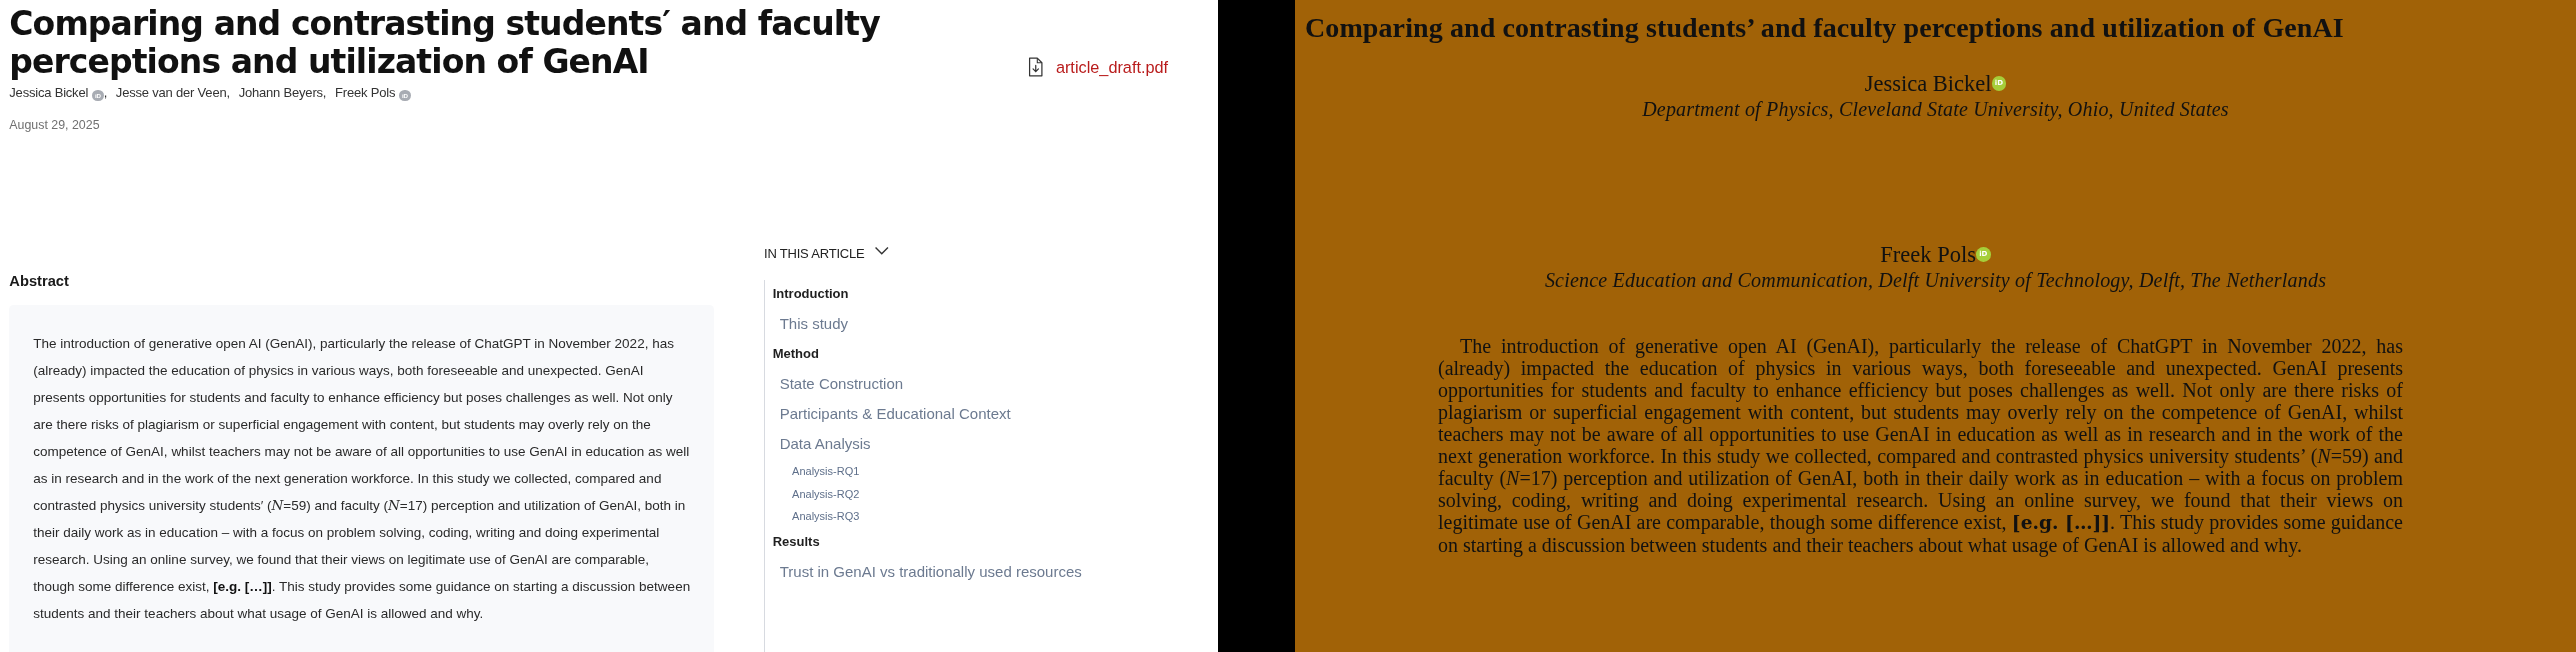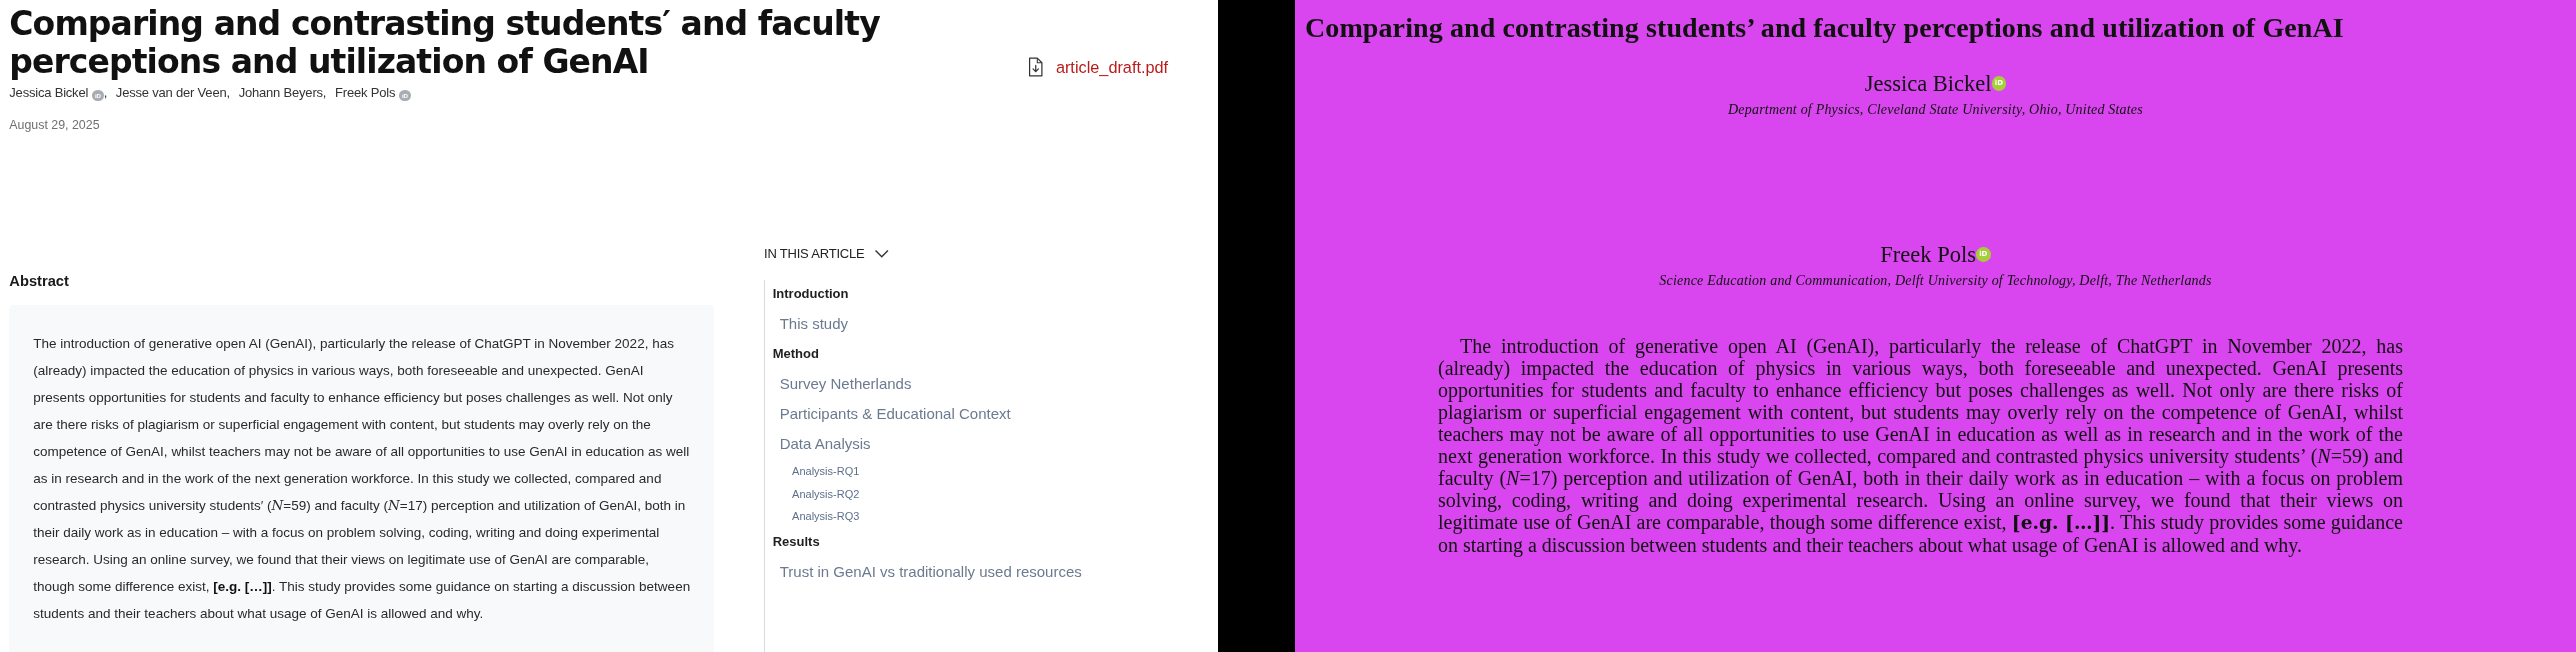--- a/index.html
+++ b/index.html
@@ -45,50 +45,50 @@
       position: absolute; left: 9.3px; top: 305px; width: 705px; height: 356px;
       background: #f8f9fb; border-radius: 4.6px;
       padding: 25px 22px 0 24px;
       font-size: 13.5px; line-height: 27px; color: #2a2a2a;
     }
     .abstract-box .math { font-family: "DejaVu Serif", serif; font-style: italic; }
     .abstract-box b { font-weight: bold; color: #111; }
 
     .toc-header {
       position: absolute; left: 764px; top: 246px; font-size: 13px; color: #222;
-      display: flex; align-items: center; gap: 9.3px; cursor: pointer; letter-spacing: -0.2px;
+      display: flex; gap: 9.3px; cursor: pointer; letter-spacing: -0.2px;
     }
     .toc-header svg { width: 15.5px; height: 9.3px; }
     .toc-list {
       position: absolute; left: 764px; top: 280px; width: 434px; height: 387px;
       border-left: 1.5px solid #d7dae0; padding-left: 7.7px;
     }
     .toc-item { display: block; cursor: pointer; white-space: nowrap; }
     .toc-item.l1 { font-size: 13px; color: #1f1f1f; height: 30px; line-height: 22px; padding-top: 3.1px; font-weight: bold; }
     .toc-item.l2 { font-size: 15px; color: #6c7a90; padding-left: 7px; height: 30px; line-height: 22px; padding-top: 3.1px; }
     .toc-item.l2.wrap { white-space: normal; height: 53px; line-height: 24px; width: 403px; }
     .toc-item.l3 { font-size: 11px; color: #5e6f8a; padding-left: 19.4px; height: 22.5px; line-height: 17px; padding-top: 3.1px; }
 
     
     .gutter { position: absolute; left: 1218px; top: 0; width: 77px; height: 652px; background: #000; }
 
     
     .right-pane {
       position: absolute; left: 1295px; top: 0; width: 1281px; height: 652px;
-      background: #d946ef; overflow: hidden;
+      background: #a16207; overflow: hidden;
       font-family: "DejaVu Serif", "Liberation Serif", serif; color: #111;
     }
     .pdf-title {
       position: absolute; left: 10px; top: 11px; width: 1239px;
       font-family: "Liberation Serif", serif; font-size: 28px; line-height: 34px;
       white-space: nowrap; letter-spacing: 0.1px;
     }
     .center-block { position: absolute; left: 0; width: 1281px; text-align: center; }
     .pdf-author { font-family: "Liberation Serif", serif; font-size: 22.5px; line-height: 26px; }
-    .pdf-affil { font-family: "Liberation Serif", serif; font-style: italic; font-size: 14px; line-height: 25px; letter-spacing: 0.2px; }
+    .pdf-affil { font-family: "Liberation Serif", serif; font-style: italic; font-size: 20px; line-height: 25px; letter-spacing: 0.2px; }
     .pdf-dated { font-family: "Liberation Serif", serif; font-size: 20px; line-height: 25px; }
     .pdf-dated sup { font-size: 12.4px; vertical-align: 7.7px; }
     .orcid-green {
       display: inline-block; width: 14.7px; height: 14.7px; border-radius: 50%;
       background: #a6ce39; color: #fff; font-family: "DejaVu Sans", sans-serif;
       font-size: 7px; line-height: 14.7px; text-align: center; vertical-align: 6.2px; font-weight: bold;
     }
     .pdf-abstract {
       position: absolute; left: 143px; top: 335px; width: 965px;
       font-family: "Liberation Serif", serif; font-size: 20px; line-height: 22px;
@@ -130,21 +130,21 @@
     <span>IN THIS ARTICLE</span>
     <svg viewBox="0 0 20 12">
       <path d="M2 2 L10 10 L18 2" fill="none" stroke="#333" stroke-width="1.8"></path>
     </svg>
   </div>
 
   <nav class="toc-list">
     <a class="toc-item l1">Introduction</a>
     <a class="toc-item l2">This study</a>
     <a class="toc-item l1">Method</a>
-    <a class="toc-item l2">Survey Netherlands</a>
+    <a class="toc-item l2">State Construction</a>
     <a class="toc-item l2">Participants &amp; Educational Context</a>
     <a class="toc-item l2">Data Analysis</a>
     <a class="toc-item l3">Analysis-RQ1</a>
     <a class="toc-item l3">Analysis-RQ2</a>
     <a class="toc-item l3">Analysis-RQ3</a>
     <a class="toc-item l1">Results</a>
     <a class="toc-item l2">Trust in GenAI vs traditionally used resources</a>
   </nav>
 </div>
 

